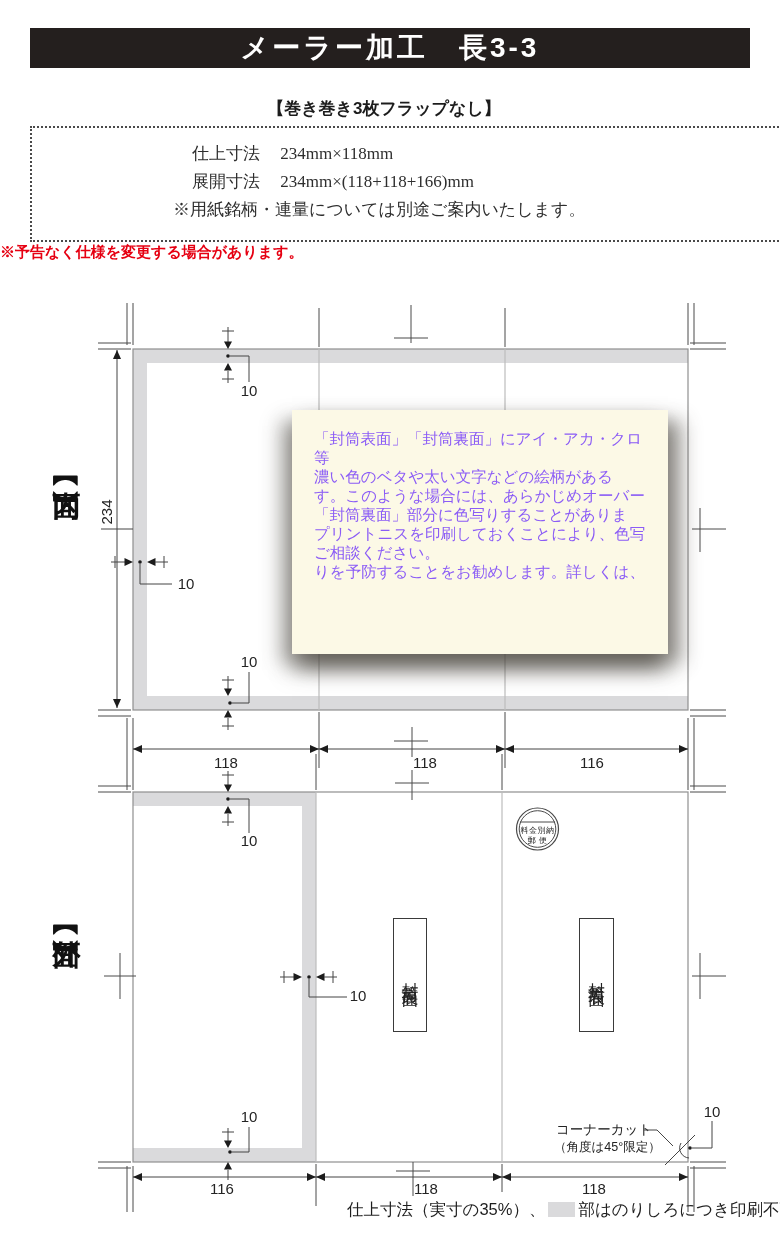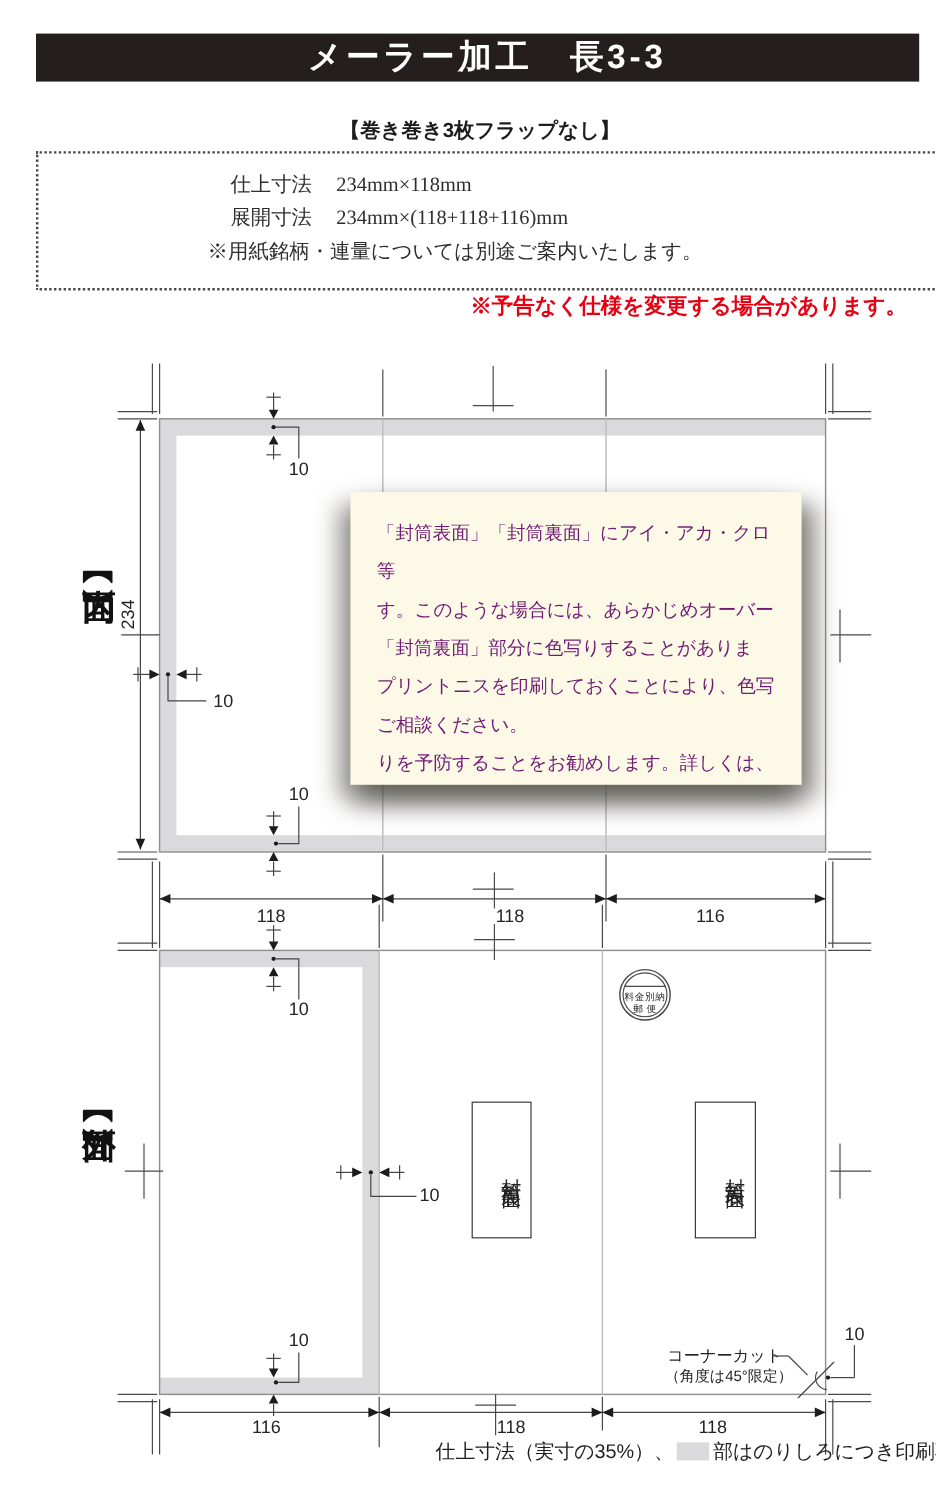--- a/index.html
+++ b/index.html
@@ -1,66 +1,66 @@
 <!DOCTYPE html>
 <html><head>
 <meta charset="utf-8">
 <style>
   html,body{margin:0;padding:0;background:#ffffff;}
   body{width:780px;height:1250px;position:relative;font-family:"Liberation Sans",sans-serif;color:#222;}
-  .abs{position:absolute;padding-left:16px;}
+  .abs{position:absolute;}
   
   .header-bar{left:30px;top:28px;width:720px;height:40px;background:#241f1e;color:#fff;
     display:flex;align-items:center;justify-content:center;font-size:28px;font-weight:bold;letter-spacing:3px;z-index:2;}
   .subtitle{left:0;top:97px;width:768px;text-align:center;font-size:17px;font-weight:bold;color:#1c1c1c;z-index:2;}
   
   .spec-box{left:30px;top:126px;width:716px;height:100px;border:2px dotted #4a4a4a;z-index:2;
     font-family:"Liberation Serif",serif;font-size:17px;color:#2e2e2e;padding:12px 0 0 141px;box-sizing:content-box;}
   .spec-row{line-height:28px;white-space:nowrap;}
   .spec-row .lbl{display:inline-block;width:70px;margin-right:14px;margin-left:19px;}
-  .warning{left:0;top:243px;width:740px;text-align:right;font-size:18px;font-weight:bold;color:#e60012;z-index:2;}
+  .warning{left:0;top:243px;width:740px;text-align:left;font-size:15px;font-weight:bold;color:#e60012;z-index:2;}
   
   svg.canvas{position:absolute;left:0;top:0;z-index:1;}
   svg .tb{stroke:#4a4a4a;stroke-width:1;}
   svg .fold{stroke:#bdbdbd;stroke-width:1.2;}
   svg .edge{stroke:#8f8f8f;stroke-width:1.2;fill:none;}
   svg .dim{stroke:#454545;stroke-width:1;fill:none;}
   svg .arr{fill:#1c1c1c;stroke:none;}
   svg text{font-family:"Liberation Sans",sans-serif;fill:#242424;}
   svg .dimtxt{font-size:15px;text-anchor:middle;}
   svg .cctxt{font-size:13.5px;text-anchor:start;}
   svg .ccsub{font-size:12.5px;text-anchor:start;}
   svg .stamptxt{font-size:8px;text-anchor:middle;letter-spacing:0.5px;}
   
   .face-label{width:36px;writing-mode:vertical-rl;text-orientation:mixed;font-size:28px;font-weight:bold;
     letter-spacing:2px;color:#111;z-index:2;}
   .panel-box{background:#fff;border:1px solid #3a3a3a;display:flex;align-items:center;justify-content:center;
     writing-mode:vertical-rl;font-size:17px;letter-spacing:3px;color:#222;z-index:2;}
   .note-box{left:292px;top:410px;width:376px;height:244px;box-sizing:border-box;background:#fcf9e6;
-    padding:19px 22px;font-size:15.5px;line-height:32px;color:#701a75;z-index:3;
+    padding:19px 22px;font-size:15.5px;line-height:19px;color:#8b5cf6;z-index:3;
     box-shadow:0 16px 20px rgba(70,66,58,.55), 14px 10px 18px rgba(70,66,58,.45), -12px 10px 18px rgba(70,66,58,.35);}
   .legend{left:347px;top:1199px;font-size:16.5px;color:#1e1e1e;white-space:nowrap;z-index:2;}
   .legend .swatch{display:inline-block;width:27px;height:15px;background:#dadadc;vertical-align:-2px;margin:0 3px;}
 </style>
 </head>
 <body>
 
 <div class="abs header-bar">
   <span>メーラー加工　長3-3</span>
 </div>
 <div class="abs subtitle">【巻き巻き3枚フラップなし】</div>
 
 <div class="abs spec-box">
   <div class="spec-row">
     <span class="lbl">仕上寸法</span>
     <span>234mm×118mm</span>
   </div>
   <div class="spec-row">
     <span class="lbl">展開寸法</span>
-    <span>234mm×(118+118+116)mm</span>
+    <span>234mm×(118+118+166)mm</span>
   </div>
   <div class="spec-row">※用紙銘柄・連量については別途ご案内いたします。</div>
 </div>
 
 <div class="abs warning">※予告なく仕様を変更する場合があります。</div>
 
 <svg class="canvas" width="780" height="1250" viewBox="0 0 780 1250">
 
   <g>
 
@@ -280,20 +280,21 @@
 </svg>
 
 <div class="abs face-label" style="left:49px;top:467px;height:140px;">【内面】</div>
 <div class="abs face-label" style="left:49px;top:916px;height:140px;">【外面】</div>
 
 <div class="abs panel-box" style="left:393px;top:918px;width:32px;height:112px;">封筒裏面</div>
 <div class="abs panel-box" style="left:579px;top:918px;width:33px;height:112px;">封筒表面</div>
 
 <div class="abs note-box">
   <div>「封筒表面」「封筒裏面」にアイ・アカ・クロ等</div>
+  <div>濃い色のベタや太い文字などの絵柄がある</div>
   <div>す。このような場合には、あらかじめオーバー</div>
   <div>「封筒裏面」部分に色写りすることがありま</div>
   <div>プリントニスを印刷しておくことにより、色写</div>
   <div>ご相談ください。</div>
   <div>りを予防することをお勧めします。詳しくは、</div>
 </div>
 
 <div class="abs legend">
   <span>仕上寸法（実寸の35%）、</span><span class="swatch"></span><span>部はのりしろにつき印刷不可</span>
 </div>

